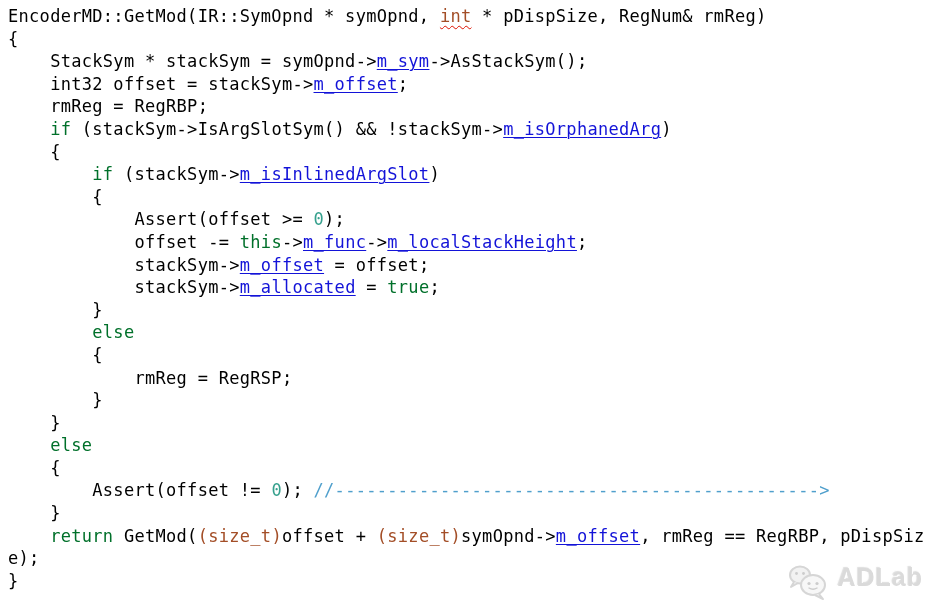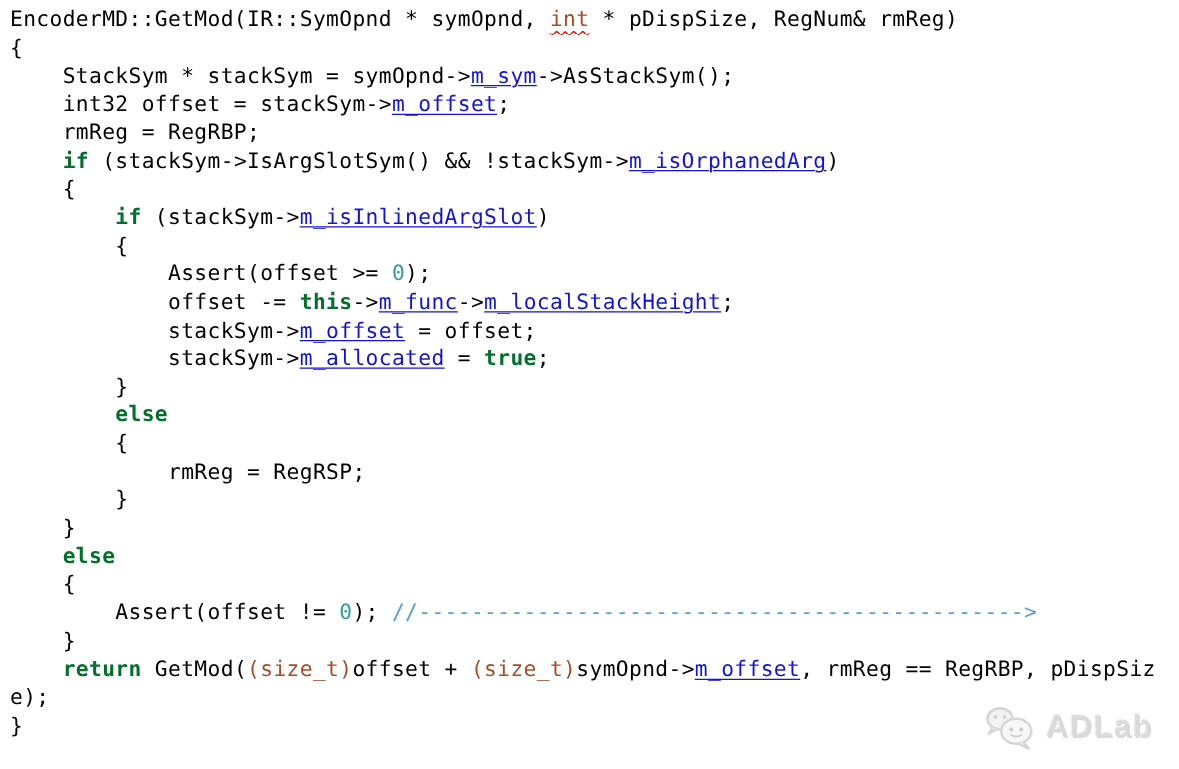--- a/index.html
+++ b/index.html
@@ -19,34 +19,33 @@
     top: 5px;
     left: 8px;
     font-family: "DejaVu Sans Mono", monospace;
     font-size: 17px;
     line-height: 22.6px;
     letter-spacing: 0.3px;
     white-space: pre;
     color: var(--default, #000000);
   }
   #code .line { height: 22.6px; }
-  .k { color: var(--keyword, #00702a); font-weight: bold; }
+  .k { color: var(--keyword, #00702a); font-weight: normal; }
   .t { color: var(--type, #a34e27); }
   .m { color: var(--member, #1313d8); text-decoration: underline; text-underline-offset: 2px; text-decoration-thickness: 1px; }
   .n { color: var(--number, #35a08d); }
   .c { color: var(--comment, #4f9fcc); }
   .sq { text-decoration: underline wavy var(--error, #dd1100); text-decoration-thickness: 1px; text-underline-offset: 3px; }
   .t.sq { color: var(--type, #a34e27); text-align: right; }
 
   #watermark {
     position: absolute;
     right: 20px;
     bottom: 14px;
     display: flex;
-    align-items: center;
     gap: 7px;
     user-select: none;
   }
   #watermark .wm-label {
     font-family: "Liberation Sans", sans-serif;
     font-size: 25px;
     font-weight: bold;
     color: #dadada;
     text-shadow: 1px 1px 0 #ffffff, -1px -1px 1px rgba(160,160,160,0.35);
     letter-spacing: 1px;

